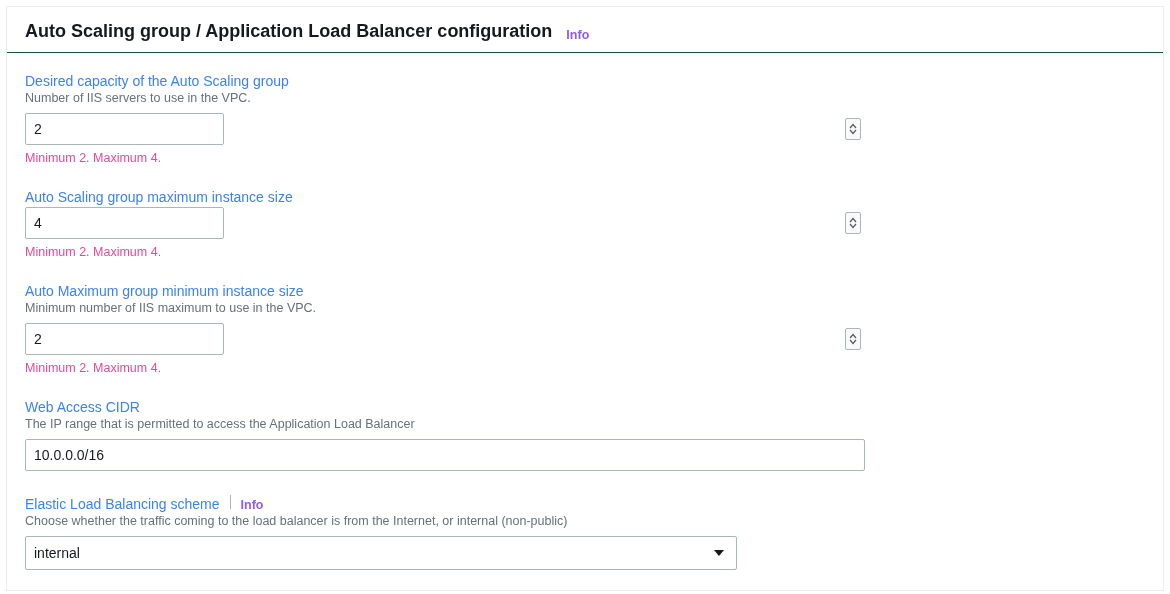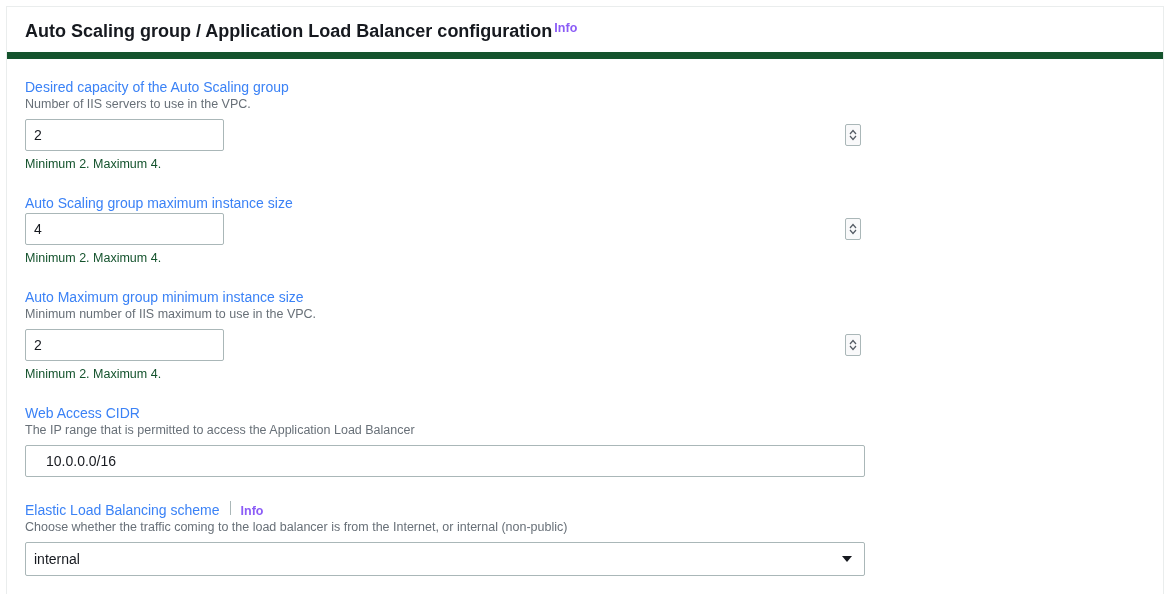--- a/index.html
+++ b/index.html
@@ -9,24 +9,24 @@
       color: #16191f;
       background: #ffffff;
       padding: 0;
     }
     .panel {
       border: 1px solid #eaeded;
       margin: 6px;
     }
     .panel-header {
       padding: 14px 18px 10px 18px;
-      border-bottom: 7px solid #14532d;
-      display: flex;
-      align-items: flex-start;
-      gap: 2px;
+      border-bottom: 1px solid #14532d;
+      display: flex;
+      align-items: flex-end;
+      gap: 14px;
     }
     .panel-header h2 {
       font-size: 18px;
       font-weight: 700;
       color: #16191f;
     }
     .info-link {
       font-size: 12.5px;
       font-weight: 700;
       color: #8b5cf6;
@@ -49,32 +49,32 @@
       color: #3b82f6;
       margin-bottom: 2px;
     }
     .field-description {
       font-size: 12.5px;
       color: #687078;
       margin-bottom: 8px;
     }
     .field-constraint {
       font-size: 12.5px;
-      color: #14532d;
+      color: #ec4899;
       margin-top: 6px;
     }
     .input-wrap {
       width: 840px;
       max-width: 100%;
       position: relative;
     }
     input.text-input {
       width: 100%;
       height: 32px;
-      padding: 4px 20px;
+      padding: 4px 8px;
       border: 1px solid #aab7b8;
       border-radius: 2px;
       font-size: 14px;
       color: #16191f;
       background: #fff;
     }
     input.number-input {
       flex: 1 1 auto;
       height: 32px;
       padding: 4px 8px;
@@ -95,21 +95,21 @@
       flex-direction: column;
       justify-content: center;
       align-items: center;
       border: 1px solid #aab7b8;
       border-radius: 2px;
       background: #f9f9fa;
       cursor: pointer;
     }
     .stepper-btn svg { display: block; }
     .select-wrap {
-      width: 840px;
+      width: 712px;
       max-width: 100%;
       position: relative;
     }
     .select-box {
       width: 100%;
       height: 34px;
       padding: 4px 30px 4px 8px;
       border: 1px solid #aab7b8;
       border-radius: 2px;
       font-size: 14px;

